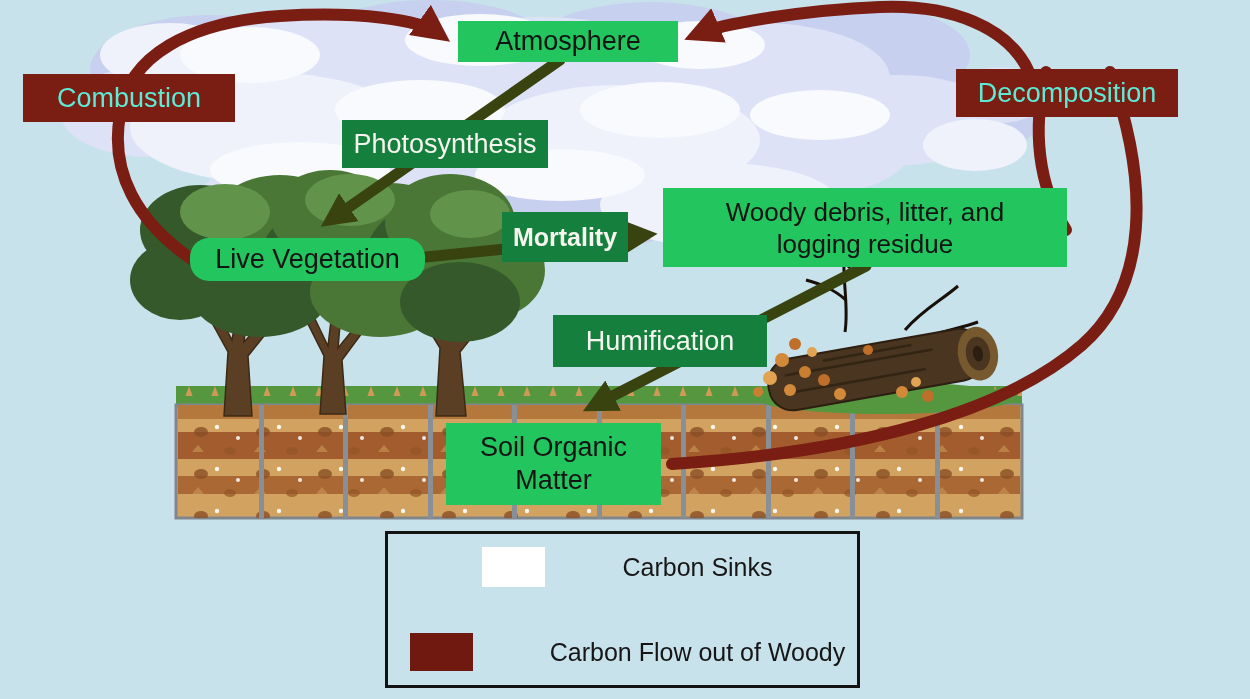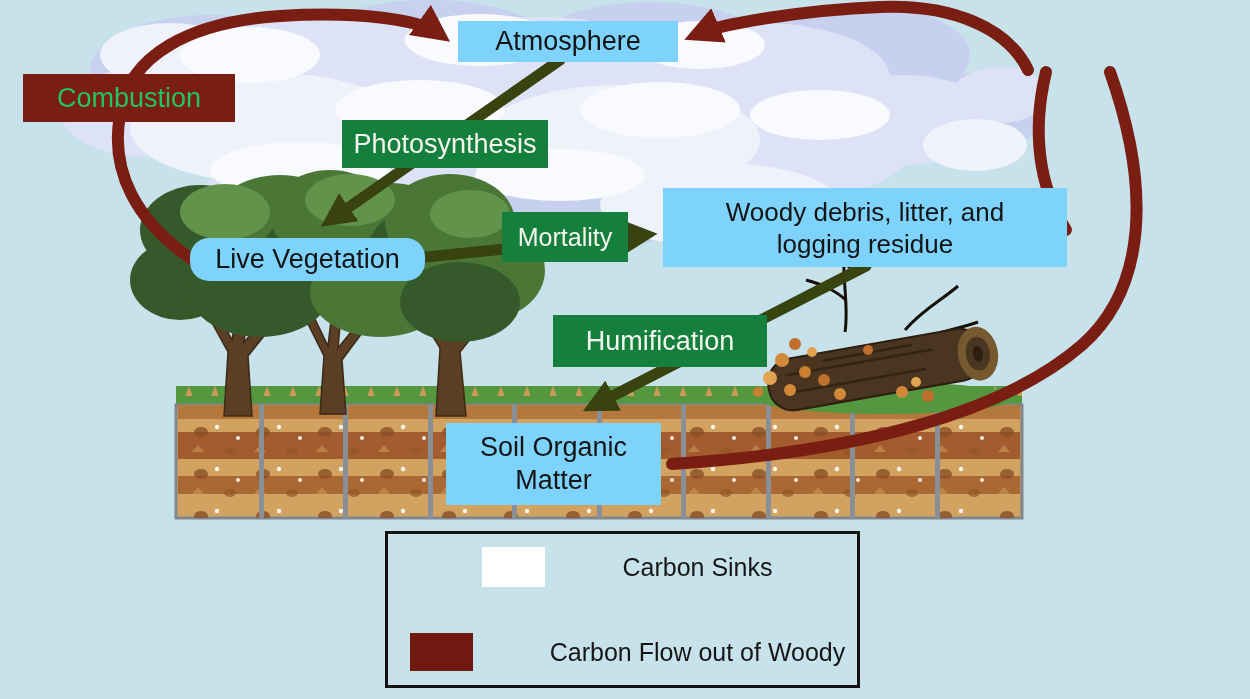--- a/index.html
+++ b/index.html
@@ -6,29 +6,29 @@
   .canvas{
     position:relative;width:1250px;height:699px;overflow:hidden;
     background:#c8e2ec;
     font-family:"Liberation Sans", sans-serif;
   }
   .canvas svg{position:absolute;left:0;top:0;}
   .label{
     position:absolute;display:flex;align-items:center;justify-content:center;
     text-align:center;box-sizing:border-box;
   }
-  .sink{background:#7dd3fc;color:#141414;}
+  .sink{background:#22c55e;color:#141414;}
   .proc-in{background:#15803d;color:#f5f4ee;}
-  .proc-out{background:#7a1d12;color:#22c55e;}
+  .proc-out{background:#7a1d12;color:#5eead4;}
   .lbl-atmosphere{left:458px;top:21px;width:220px;height:41px;font-size:27px;}
   .lbl-combustion{left:23px;top:74px;width:212px;height:48px;font-size:27px;}
   .lbl-decomposition{left:956px;top:69px;width:222px;height:48px;font-size:27px;}
   .lbl-photosynthesis{left:342px;top:120px;width:206px;height:48px;font-size:27px;}
   .lbl-live-vegetation{left:190px;top:238px;width:235px;height:43px;font-size:27px;border-radius:19px;}
-  .lbl-mortality{left:502px;top:212px;width:126px;height:50px;font-size:25px;}
+  .lbl-mortality{left:502px;top:212px;width:126px;height:50px;font-size:25px;font-weight:bold;}
   .lbl-woody-debris{left:663px;top:188px;width:404px;height:79px;font-size:26px;line-height:32px;padding:0 47px;}
   .lbl-humification{left:553px;top:315px;width:214px;height:52px;font-size:27px;}
   .lbl-soil-organic{left:446px;top:423px;width:215px;height:82px;font-size:27px;line-height:33px;}
   .legend{
     position:absolute;left:385px;top:531px;width:475px;height:157px;
     border:3px solid #131313;box-sizing:border-box;
     display:flex;flex-direction:column;justify-content:space-between;
     padding:11px 14px 11px 24px;
     align-items:center;
   }
@@ -201,20 +201,23 @@
       <path d="M 866,266 L 595,405" stroke="#39430f" stroke-width="11" marker-end="url(#greenhead)"></path>
     </g>
   </svg>
 
   <div class="label sink lbl-atmosphere">
     <span>Atmosphere</span>
   </div>
   <div class="label proc-out lbl-combustion">
     <span>Combustion</span>
   </div>
+  <div class="label proc-out lbl-decomposition">
+    <span>Decomposition</span>
+  </div>
   <div class="label proc-in lbl-photosynthesis">
     <span>Photosynthesis</span>
   </div>
   <div class="label sink lbl-live-vegetation">
     <span>Live Vegetation</span>
   </div>
   <div class="label proc-in lbl-mortality">
     <span>Mortality</span>
   </div>
   <div class="label sink lbl-woody-debris">

